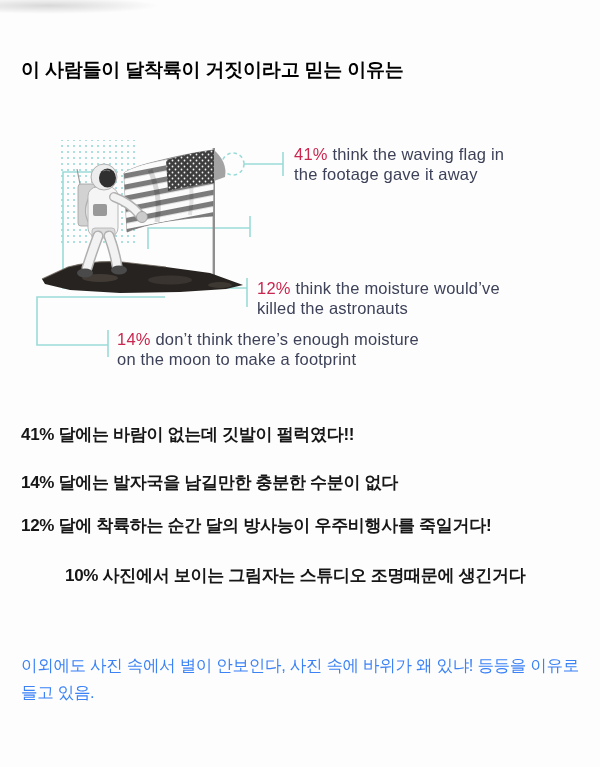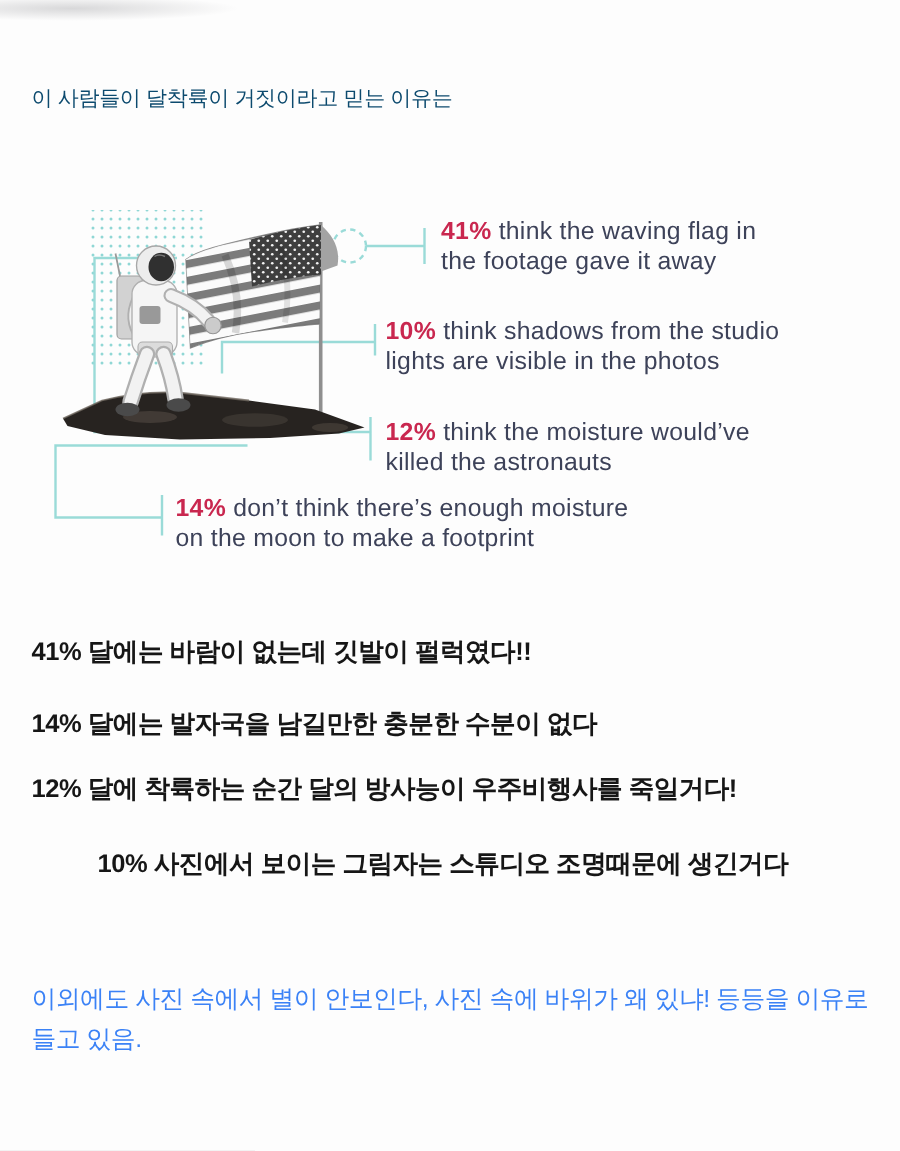--- a/index.html
+++ b/index.html
@@ -8,27 +8,27 @@
     background:#fdfdfd;overflow:hidden;
     font-family:"Liberation Sans","DejaVu Sans",sans-serif;
   }
   .noise{
     position:absolute;left:0;top:0;width:160px;height:14px;
     background:radial-gradient(ellipse at 30% 40%, rgba(120,120,125,.28), rgba(120,120,125,0) 70%);
     pointer-events:none;
   }
   .page-title{
     position:absolute;left:21px;top:57px;
-    font-size:14px;color:#0c4a6e;letter-spacing:-0.2px;
+    font-size:19px;color:#000000;letter-spacing:-0.2px;font-weight:bold;
   }
   .stat{
     position:absolute;color:#3d4259;font-size:16.5px;line-height:20px;
     letter-spacing:0.2px;white-space:nowrap;
   }
-  .stat .pct{font-weight:bold;color:#c9274f;}
+  .stat .pct{font-weight:normal;color:#c9274f;}
   .kline{
     position:absolute;left:21px;font-size:17px;font-weight:bold;
     color:#161616;white-space:nowrap;letter-spacing:-0.3px;
   }
   .fnote{
     position:absolute;left:21px;font-size:16.5px;color:#3b82f6;
     white-space:nowrap;letter-spacing:-0.3px;
   }
   svg.scene{position:absolute;left:0;top:130px;}
 </style>
@@ -109,24 +109,20 @@
       <ellipse cx="107.5" cy="178" rx="8.5" ry="9.5" fill="#303030"></ellipse>
       <path d="M103,171 Q106,169 110,171" stroke="#777" stroke-width="1" fill="none"></path>
     </g>
   </svg>
 
   <div class="stat" style="left:294px;top:144px;">
     <div><span class="pct">41%</span> <span>think the waving flag in</span></div>
     <div>the footage gave it away</div>
   </div>
 
-  <div class="stat" style="left:257px;top:211px;">
-    <div><span class="pct">10%</span> <span>think shadows from the studio</span></div>
-    <div>lights are visible in the photos</div>
-  </div>
 
   <div class="stat" style="left:257px;top:278px;">
     <div><span class="pct">12%</span> <span>think the moisture would’ve</span></div>
     <div>killed the astronauts</div>
   </div>
 
   <div class="stat" style="left:117px;top:329px;">
     <div><span class="pct">14%</span> <span>don’t think there’s enough moisture</span></div>
     <div>on the moon to make a footprint</div>
   </div>

